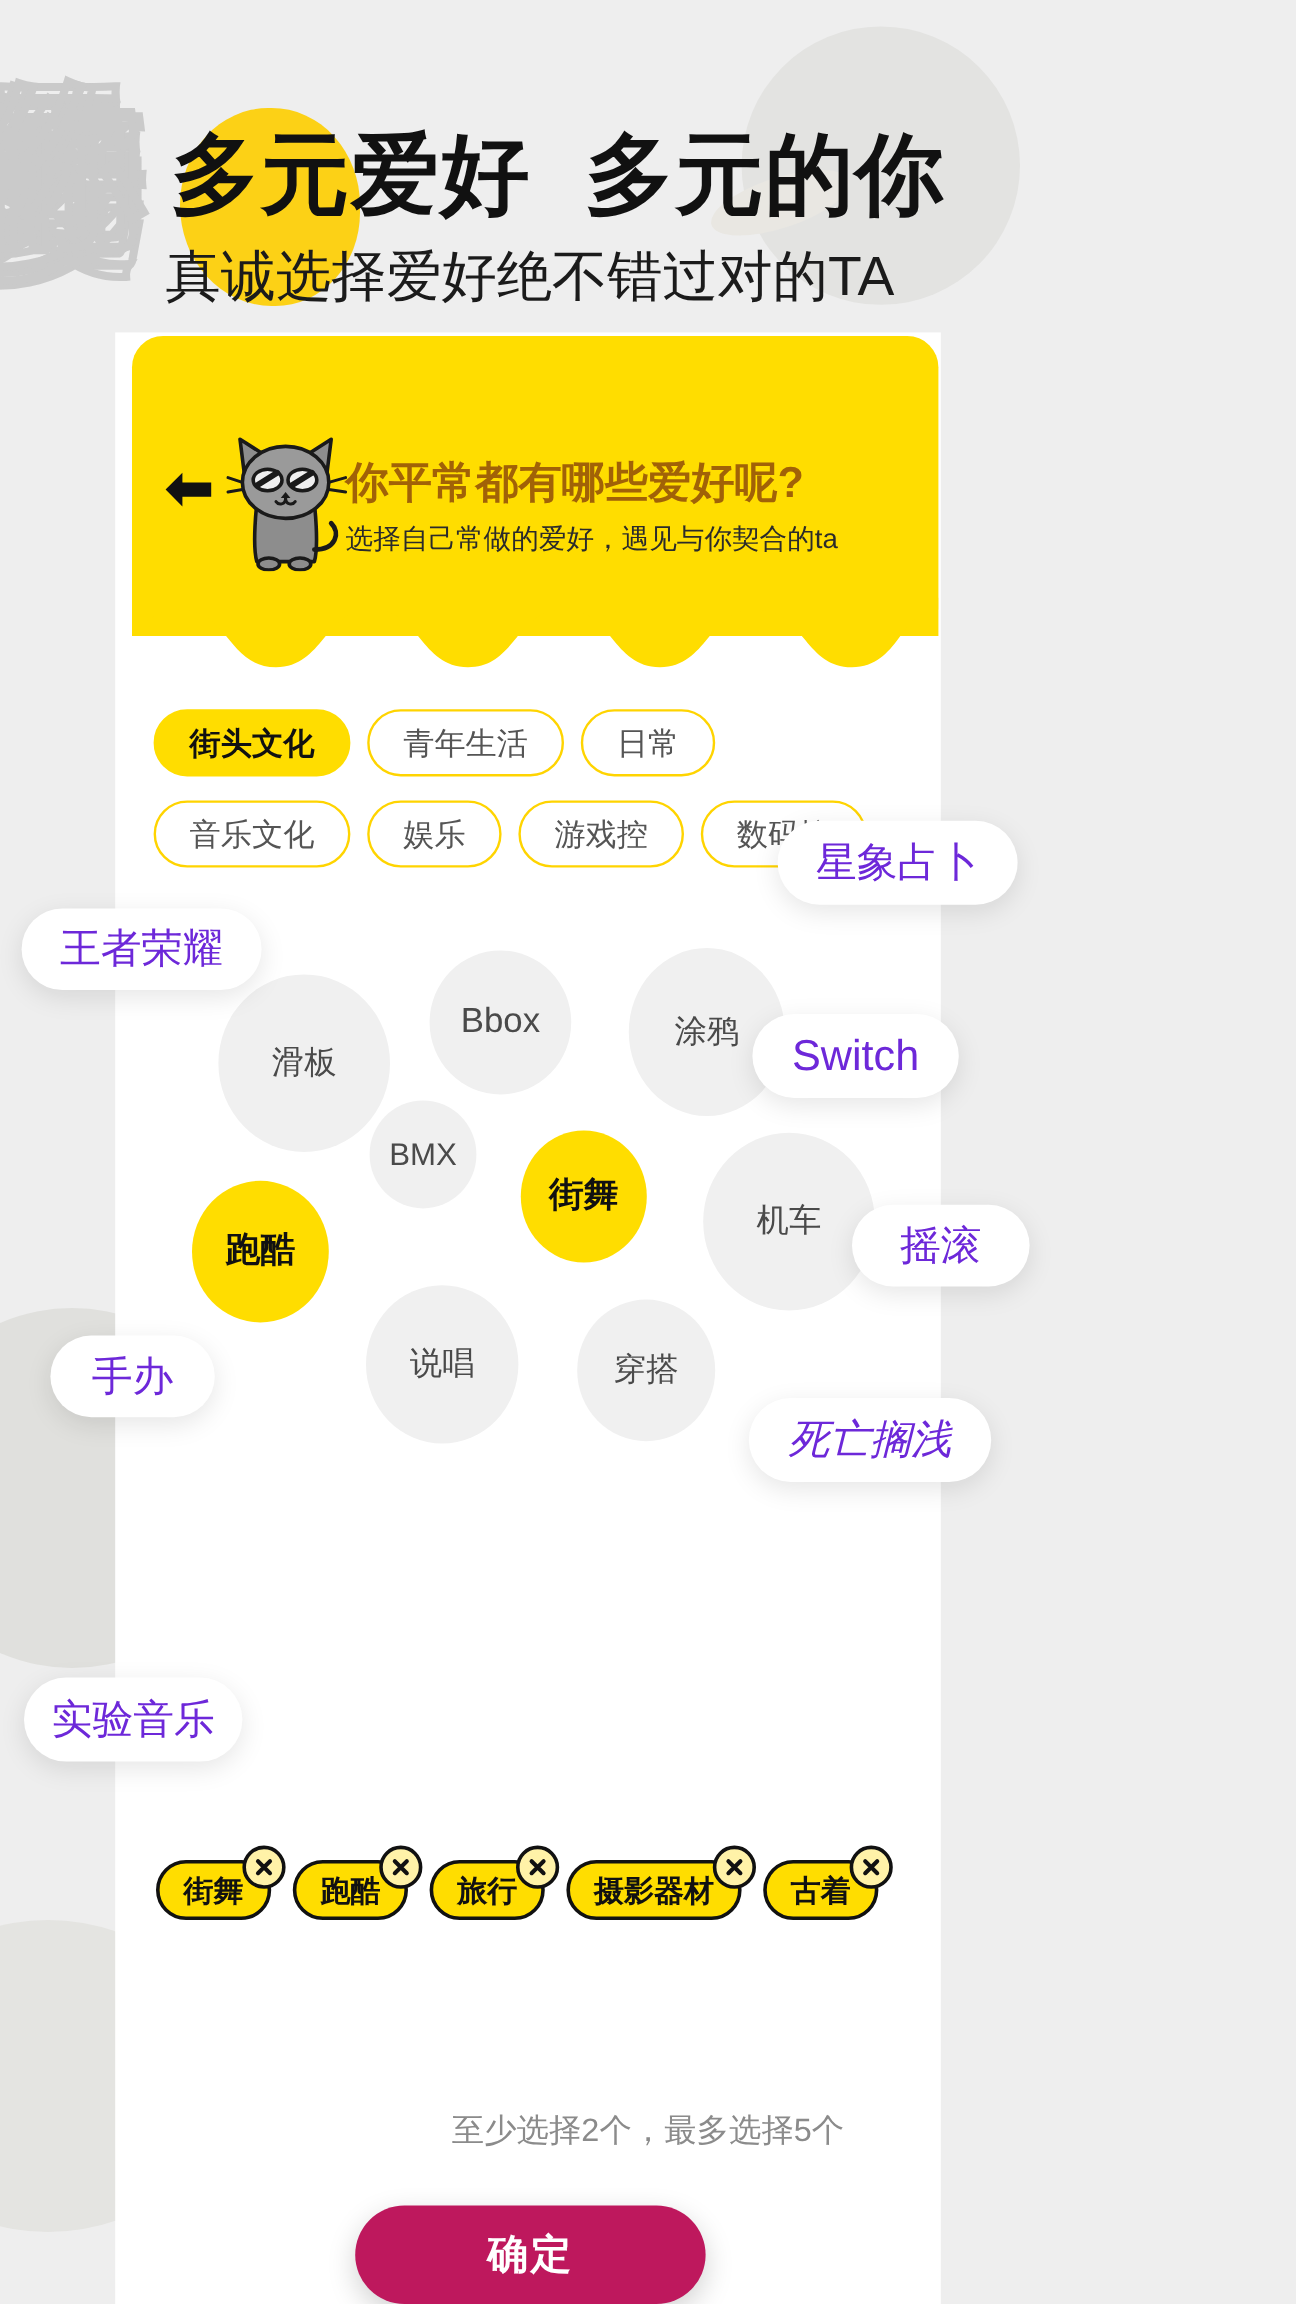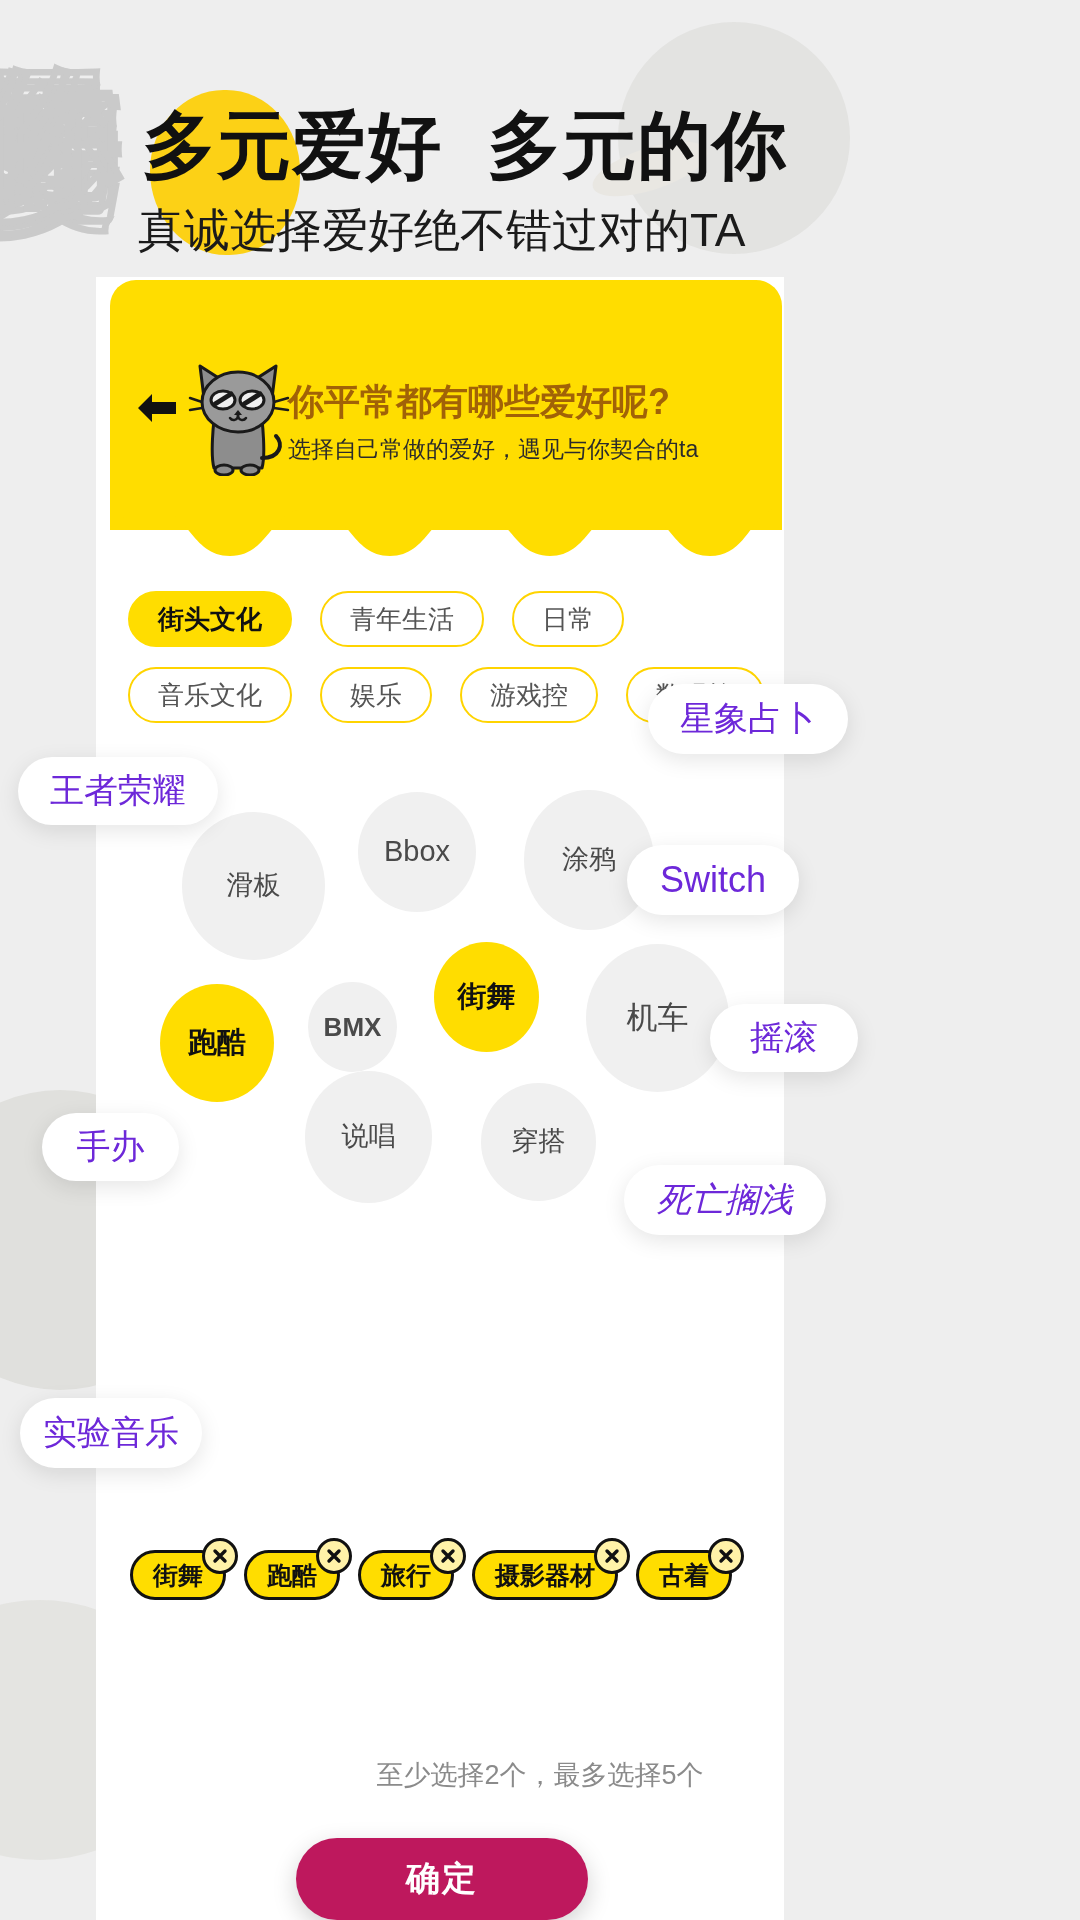--- a/index.html
+++ b/index.html
@@ -94,21 +94,21 @@
   .card-sub {
     position: absolute; left: 178px; top: 154px;
     font-size: 23px; font-weight: 500; color: #2b2b2b;
     white-space: nowrap;
   }
 
   
   #pill-rows {
     position: absolute; left: 128px; top: 591px;
     width: 640px; z-index: 5;
-    display: flex; flex-wrap: wrap; gap: 20px 28px;
+    display: flex; flex-wrap: wrap; gap: 20px 14px;
   }
   .pill {
     height: 56px; padding: 0 28px;
     border-radius: 30px;
     border: 2px solid #FFD400;
     background: #ffffff; color: #555555;
     font-size: 26px; font-weight: 500;
     display: flex; align-items: center; justify-content: center;
     white-space: nowrap; cursor: pointer;
   }
@@ -267,23 +267,23 @@
     <div class="pill">音乐文化</div>
     <div class="pill">娱乐</div>
     <div class="pill">游戏控</div>
     <div class="pill">数码控</div>
   </div>
 
 <div id="bubble-cloud">
     <div class="bubble" style="left: 182px; top: 812px; width: 143px; height: 148px; font-size: 27px;">滑板</div>
     <div class="bubble" style="left: 358px; top: 792px; width: 118px; height: 120px; font-size: 29px;">Bbox</div>
     <div class="bubble" style="left: 524px; top: 790px; width: 130px; height: 140px; font-size: 27px;">涂鸦</div>
-    <div class="bubble" style="left: 308px; top: 982px; width: 89px; height: 90px; font-size: 26px; font-weight: bold;">BMX</div>
+    <div class="bubble" style="left: 308px; top: 917px; width: 89px; height: 90px; font-size: 26px;">BMX</div>
     <div class="bubble selected" style="left: 434px; top: 942px; width: 105px; height: 110px; font-size: 29px;">街舞</div>
-    <div class="bubble" style="left: 586px; top: 944px; width: 143px; height: 148px; font-size: 31px;">机车</div>
+    <div class="bubble" style="left: 586px; top: 944px; width: 143px; height: 148px; font-size: 27px;">机车</div>
     <div class="bubble selected" style="left: 160px; top: 984px; width: 114px; height: 118px; font-size: 29px;">跑酷</div>
     <div class="bubble" style="left: 305px; top: 1071px; width: 127px; height: 132px; font-size: 27px;">说唱</div>
     <div class="bubble" style="left: 481px; top: 1083px; width: 115px; height: 118px; font-size: 27px;">穿搭</div>
   </div>
 
 <div id="selected-tags">
     <div class="tag-wrap">
       <div class="tag">街舞</div>
       <div class="tag-x">
         <svg width="18" height="18" viewBox="0 0 18 18">

